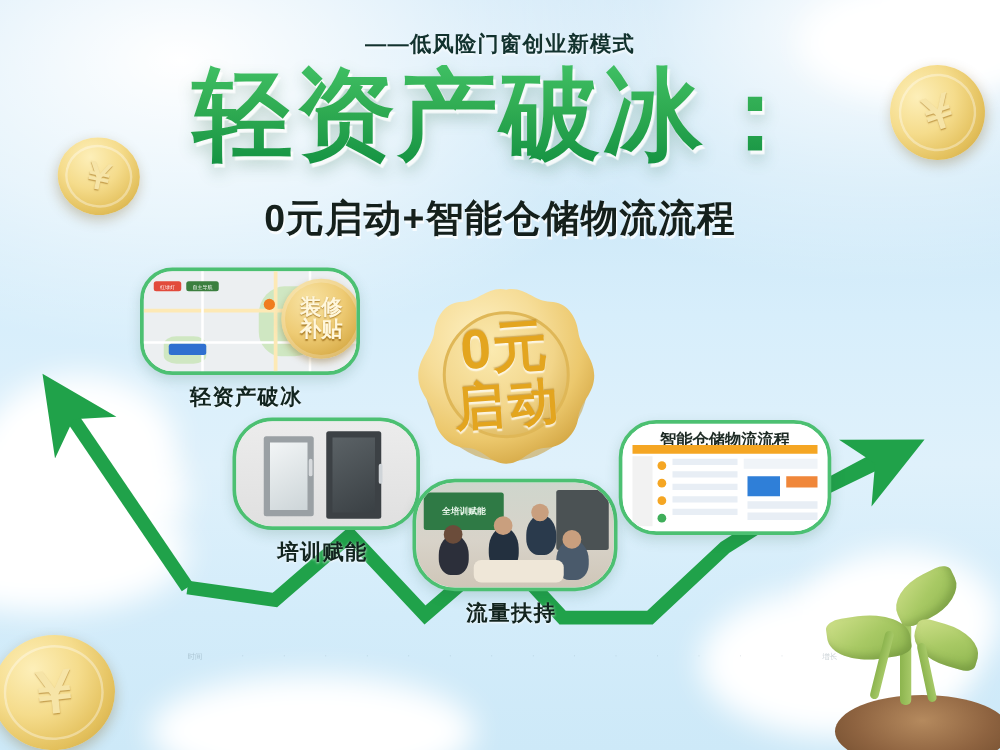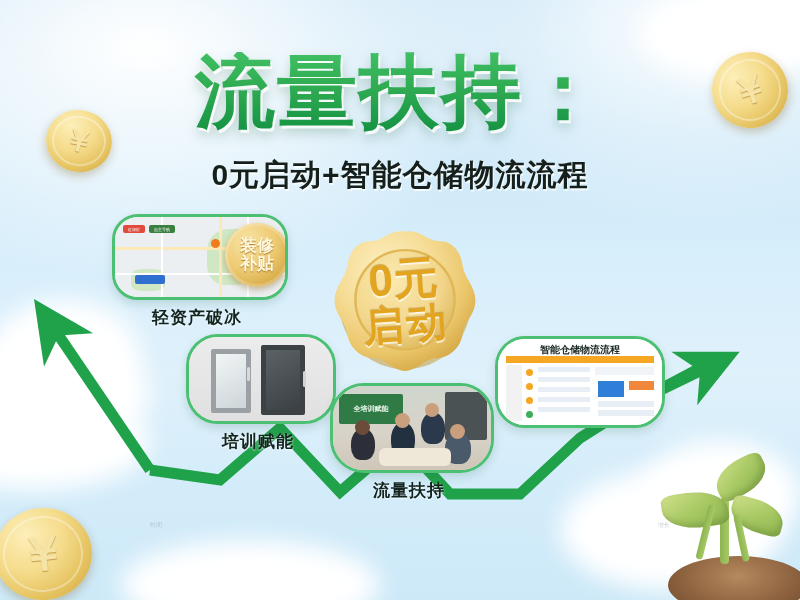--- a/index.html
+++ b/index.html
@@ -200,21 +200,22 @@
     <span>·</span>
     <span>·</span>
     <span>·</span>
     <span>·</span>
     <span>·</span>
     <span>·</span>
     <span>·</span>
     <span>增长</span>
   </div>
 
-  <div class="main-title">流量扶持：</div>
+  <div class="subtitle-top">——低风险门窗创业新模式</div>
+  <div class="main-title">轻资产破冰：</div>
   <div class="sub-title">0元启动+智能仓储物流流程</div>
 
   <div class="feature" style="left:112px;top:214px;width:170px;">
     <div class="bubble" style="width:170px;height:80px;border-radius:26px;">
       <div class="art map-bg">
         <div class="map-green" style="left:92px;top:12px;width:52px;height:56px;"></div>
         <div class="map-green" style="left:16px;top:52px;width:34px;height:22px;border-radius:30%;"></div>
         <div class="map-road major" style="left:0;top:30px;width:170px;height:3px;"></div>
         <div class="map-road" style="left:0;top:56px;width:170px;height:2px;"></div>
         <div class="map-road" style="left:46px;top:0;width:2px;height:80px;"></div>
@@ -263,21 +264,21 @@
         <div class="person" style="left:117px;top:38px;width:15px;height:15px;background:#c99f7e;border-radius:50%;"></div>
         <div class="table" style="left:46px;top:62px;width:72px;height:18px;"></div>
       </div>
     </div>
     <div class="label">流量扶持</div>
   </div>
 
   <div class="feature" style="left:495px;top:336px;width:164px;">
     <div class="bubble" style="width:164px;height:86px;border-radius:30px;background:#fff;">
       <div class="art dash-bg">
-        <div class="dash-title" style="top:4px;font-size:10px;">智能仓储物流流程</div>
+        <div class="dash-title" style="top:4px;font-size:13px;">智能仓储物流流程</div>
         <div class="dash-top" style="left:8px;top:17px;width:148px;height:7px;"></div>
         <div class="dash-side" style="left:8px;top:26px;width:16px;height:56px;"></div>
         <div class="dot" style="left:28px;top:30px;width:7px;height:7px;background:#f5a623;"></div>
         <div class="dot" style="left:28px;top:44px;width:7px;height:7px;background:#f5a623;"></div>
         <div class="dot" style="left:28px;top:58px;width:7px;height:7px;background:#f5a623;"></div>
         <div class="dot" style="left:28px;top:72px;width:7px;height:7px;background:#3fae5a;"></div>
         <div class="dash-cell" style="left:40px;top:28px;width:52px;height:5px;"></div>
         <div class="dash-cell" style="left:40px;top:38px;width:52px;height:5px;"></div>
         <div class="dash-cell" style="left:40px;top:48px;width:52px;height:5px;"></div>
         <div class="dash-cell" style="left:40px;top:58px;width:52px;height:5px;"></div>

